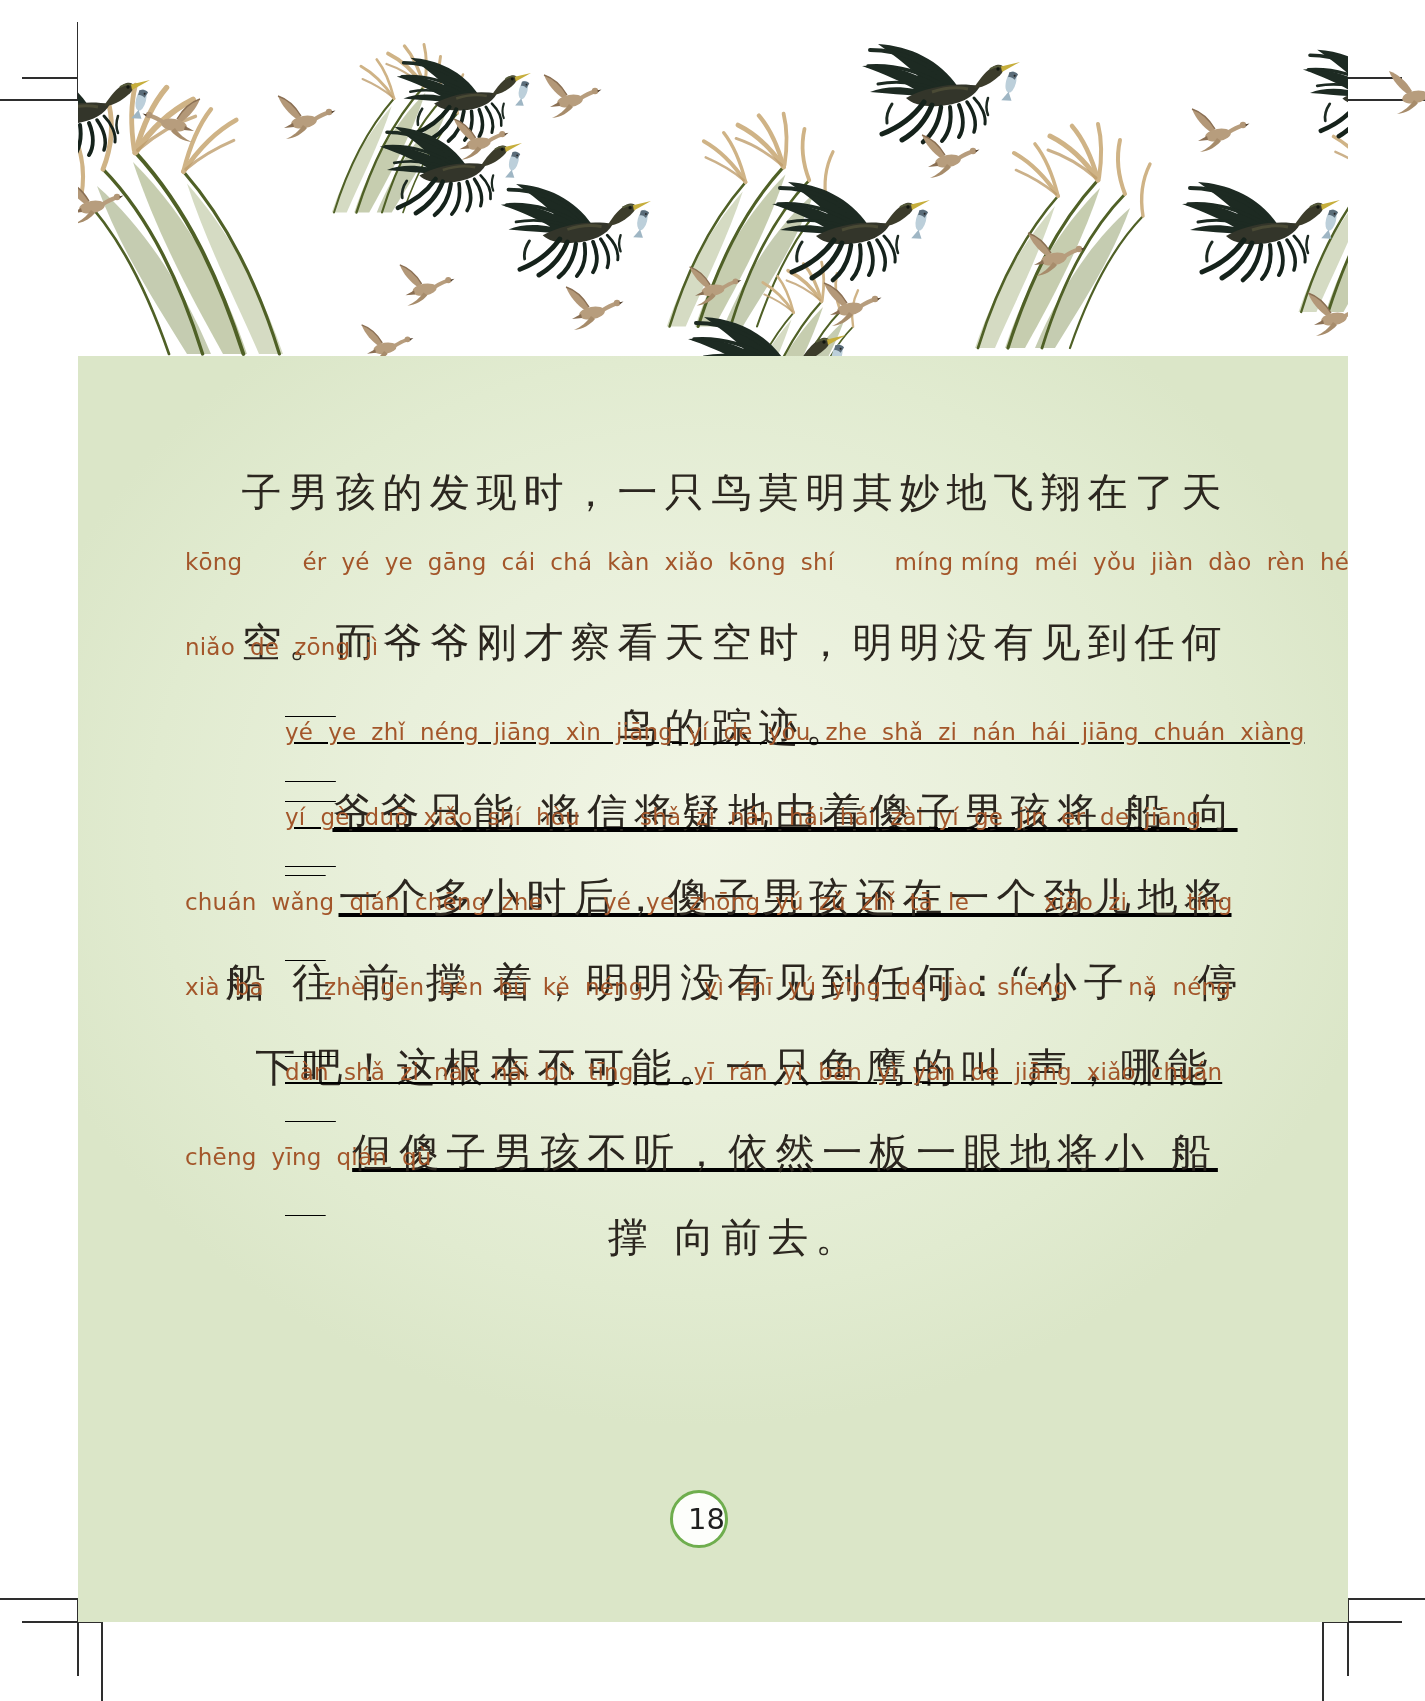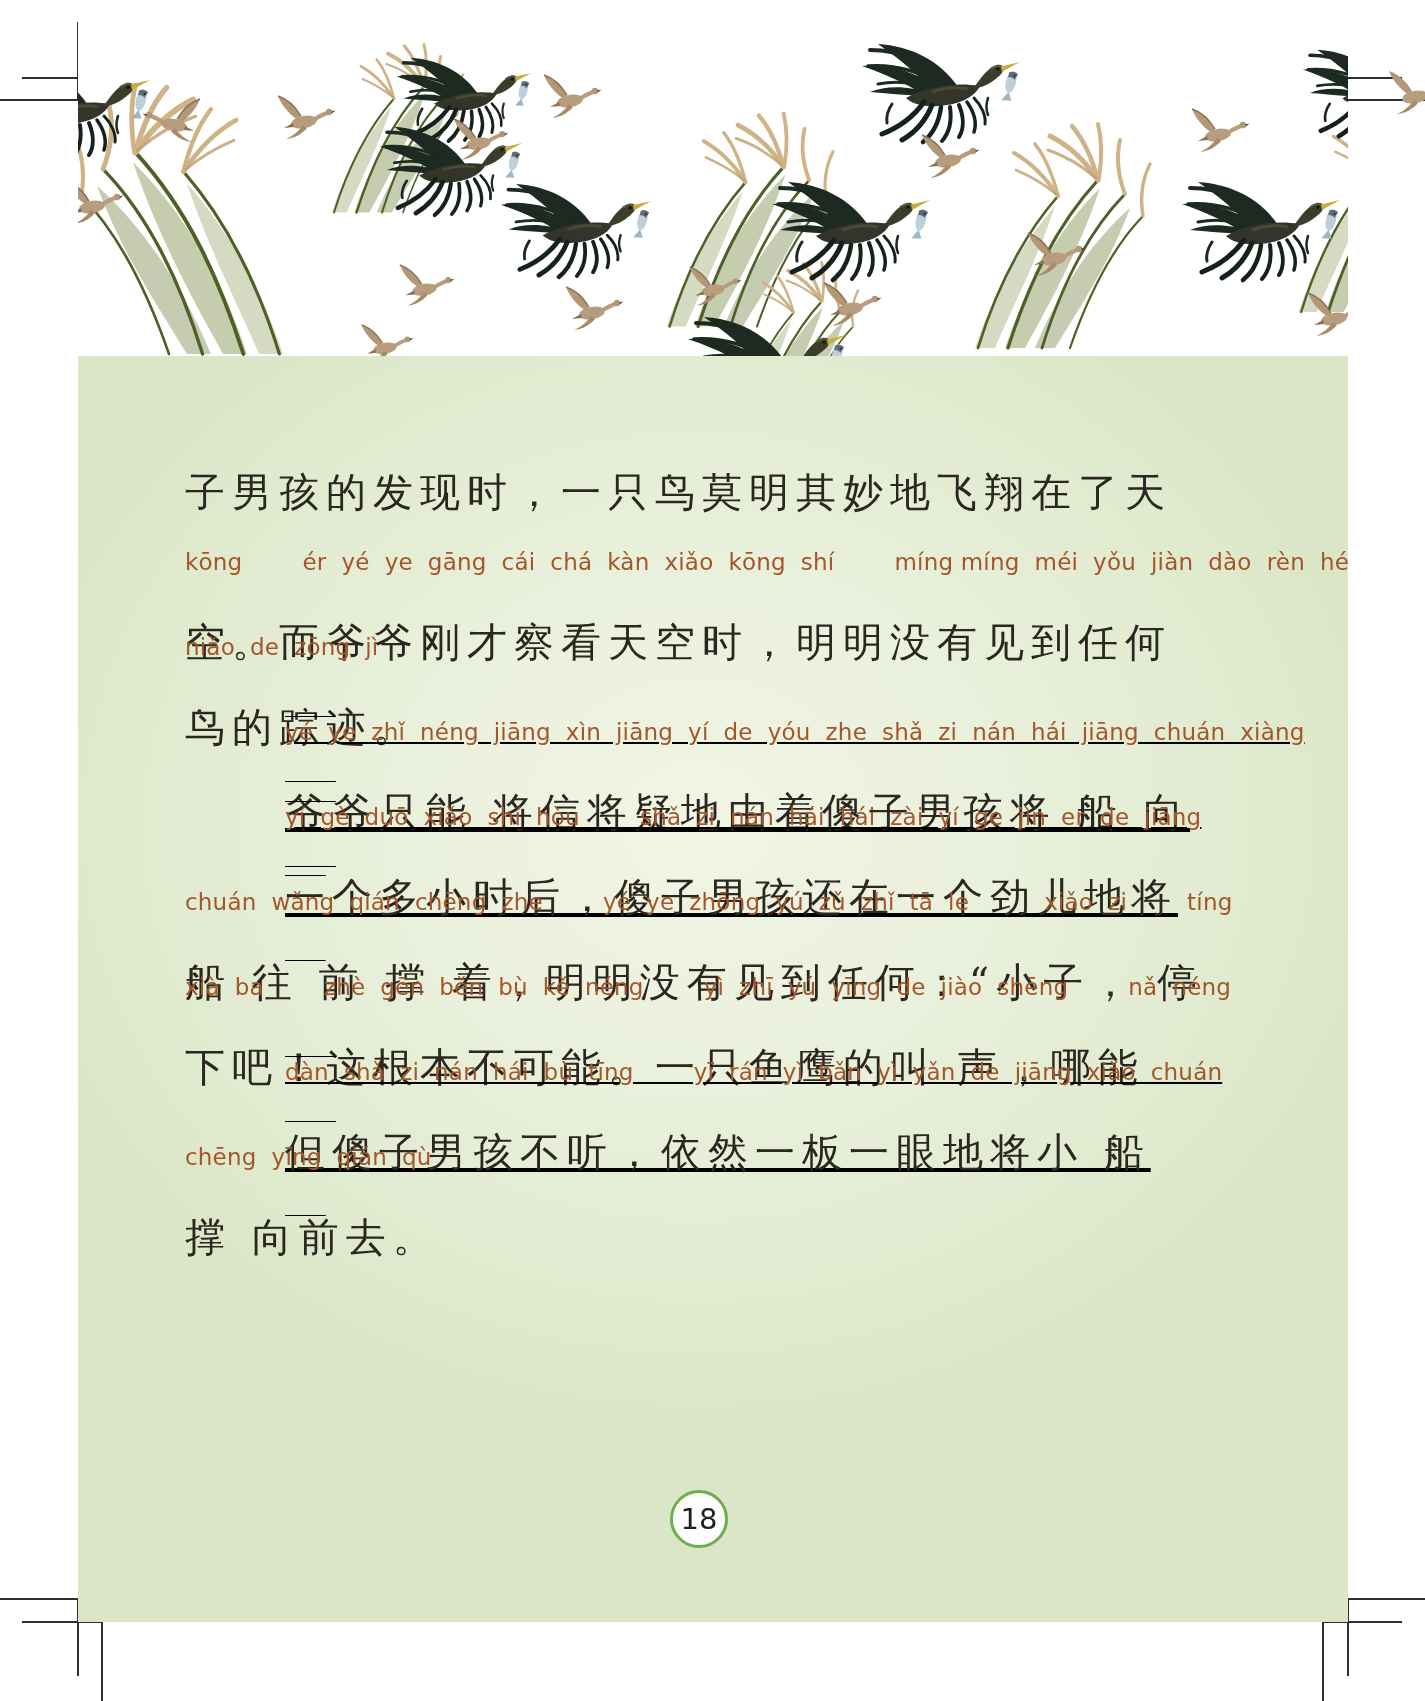--- a/index.html
+++ b/index.html
@@ -30,25 +30,26 @@
   .row.indent { padding-left:100px;text-decoration:underline; }
   .pinyin {
     font-family:"DejaVu Sans", sans-serif;
     font-size:23px; line-height:27px; color:#a3562a;
     word-spacing:0px; letter-spacing:0.2px;
   }
   .hanzi {
     font-family:"DejaVu Serif","Liberation Serif",serif;
     font-size:40px; line-height:56px; color:#2b261f;
     letter-spacing:7px;
+    text-align:center;
   }
   .pagenum {
     position:absolute; left:592px; top:1134px; width:58px; height:58px;
     background:#fdfefb; border:3px solid #6fae4e; border-radius:50%;
-    display:flex; align-items:center; justify-content:center;
+    display:flex; align-items:center; justify-content:flex-end;
     font-size:29px; color:#1f1f1f;
   }
   svg { display:block; }
 </style>
 </head>
 <body>
 
 <div class="canvas">
 
   <div class="mark" style="left:101px;top:0;width:1.5px;height:78px"></div>

